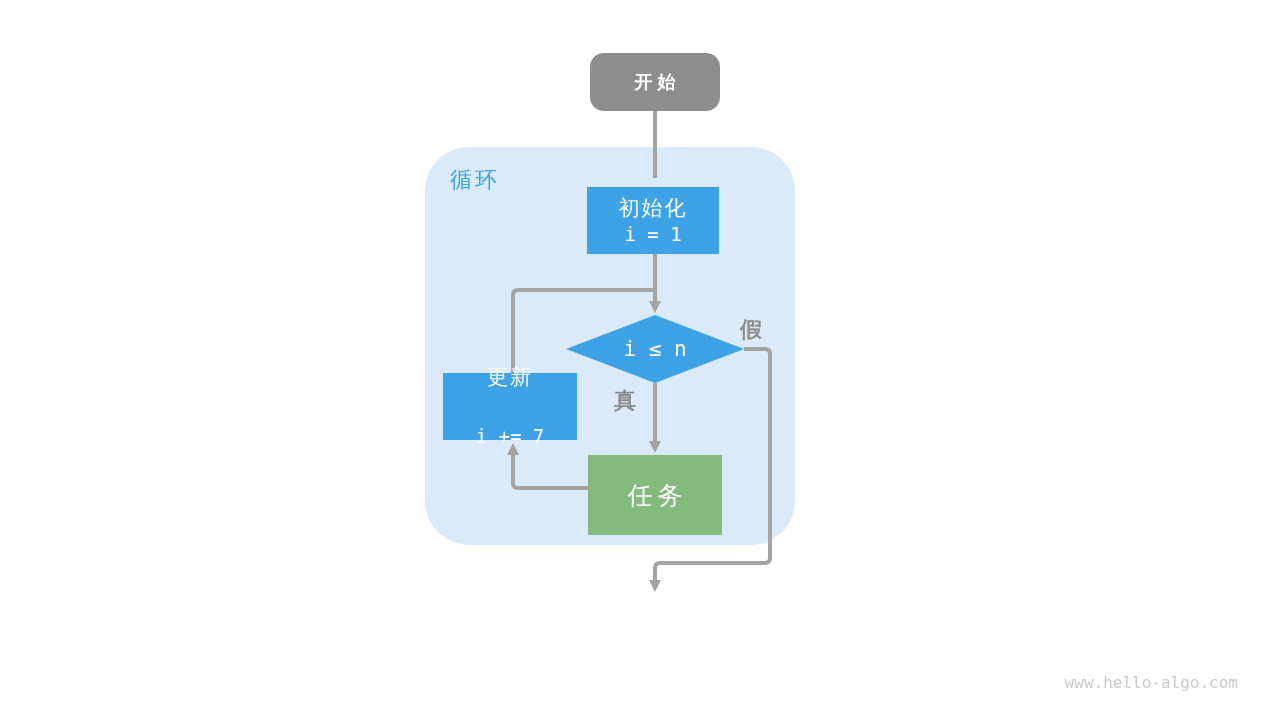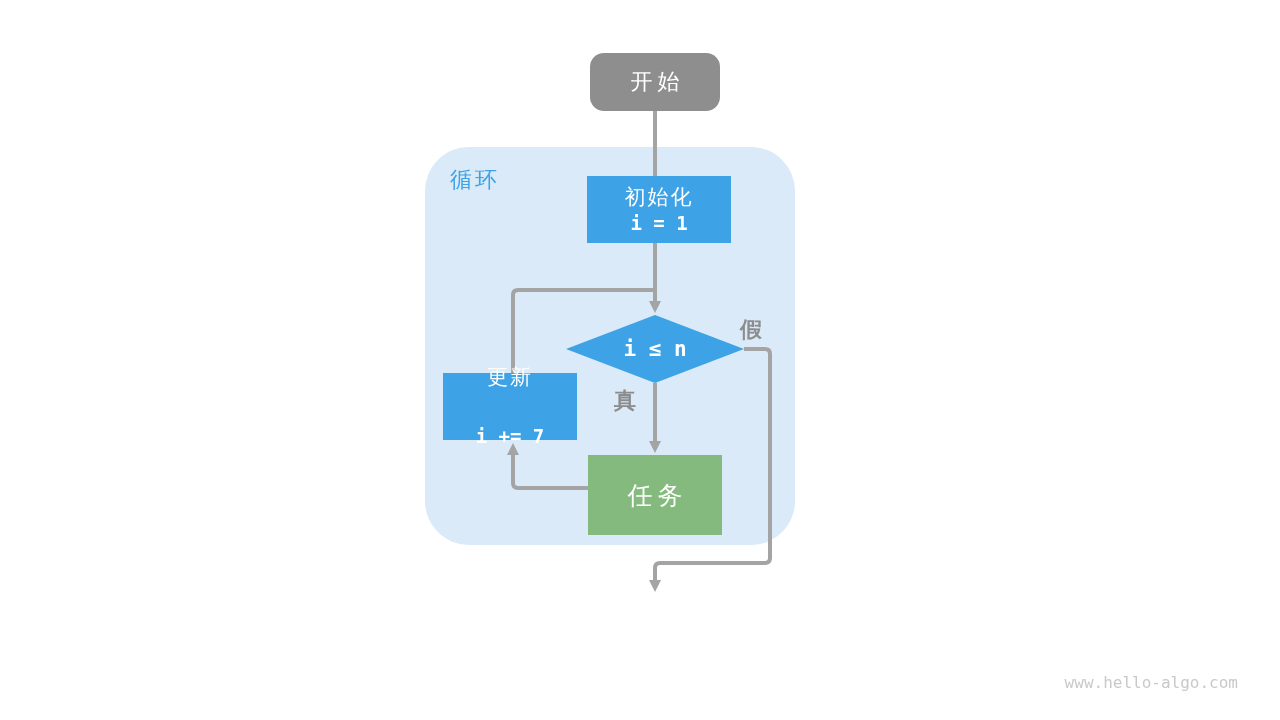--- a/index.html
+++ b/index.html
@@ -31,41 +31,41 @@
     position:absolute;left:25px;top:18px;
     color:var(--loop-label);font-weight:normal;font-size:22px;letter-spacing:3px;
   }
 
   .node{
     position:absolute;display:flex;align-items:center;justify-content:center;
     color:#ffffff;box-sizing:border-box;
   }
   .pill{
     background:var(--node-gray);border-radius:14px;
-    font-size:22px;font-weight:400;letter-spacing:5px;text-indent:5px;align-items:center;
+    font-size:18px;font-weight:700;letter-spacing:5px;text-indent:5px;align-items:center;
   }
   .proc{
     background:var(--node-blue);flex-direction:column;line-height:1.35;
   }
   .proc .proc-title{font-size:21px;font-weight:500;letter-spacing:2px;}
   .code{
-    font-family:"DejaVu Sans Mono", monospace;font-weight:bold;font-size:19px;
+    font-family:"DejaVu Sans Mono", monospace;font-weight:normal;font-size:19px;
   }
   .diamond{
     background:var(--node-blue);
     clip-path:polygon(50% 0, 100% 50%, 50% 100%, 0 50%);
   }
   .diamond .code{font-size:21px;}
   .task{
     background:var(--node-green);
     font-size:25px;font-weight:500;letter-spacing:5px;text-indent:5px;
   }
 
   .node-start{left:590px;top:53px;width:130px;height:58px;}
-  .node-init{left:587px;top:176px;width:144px;height:67px;}
+  .node-init{left:587px;top:187px;width:132px;height:67px;}
   .node-condition{left:566px;top:315px;width:178px;height:68px;}
   .node-update{left:443px;top:373px;width:134px;height:67px;gap:33px;}
   .node-task{left:588px;top:455px;width:134px;height:80px;}
   .node-end{left:590px;top:594px;width:129px;height:57px;}
 
   .edge-label{
     position:absolute;color:var(--edge-label);
     font-weight:bold;font-size:22px;
   }
   .edge-label-true{left:614px;top:386px;}

